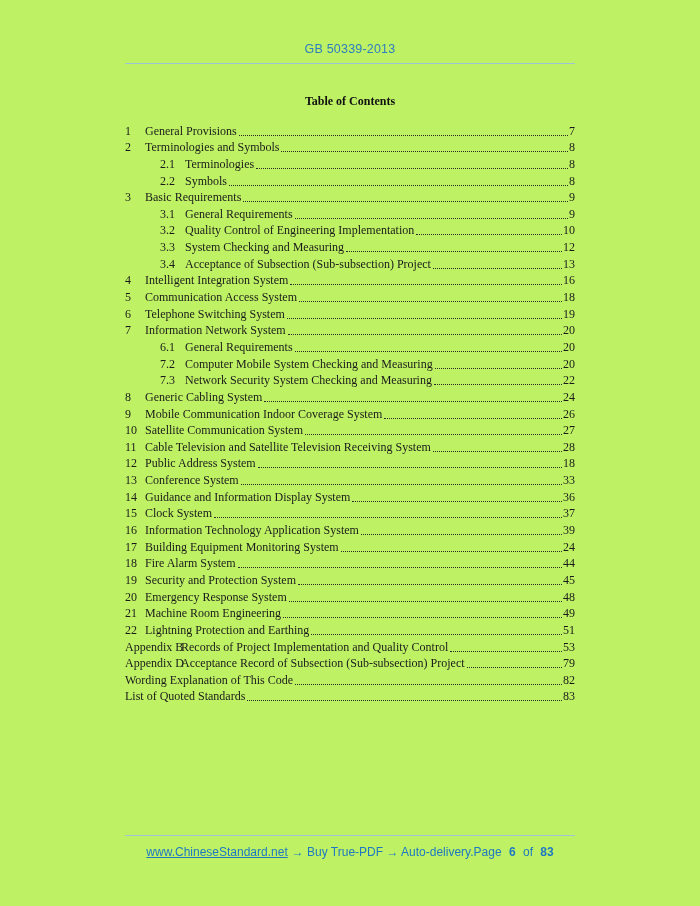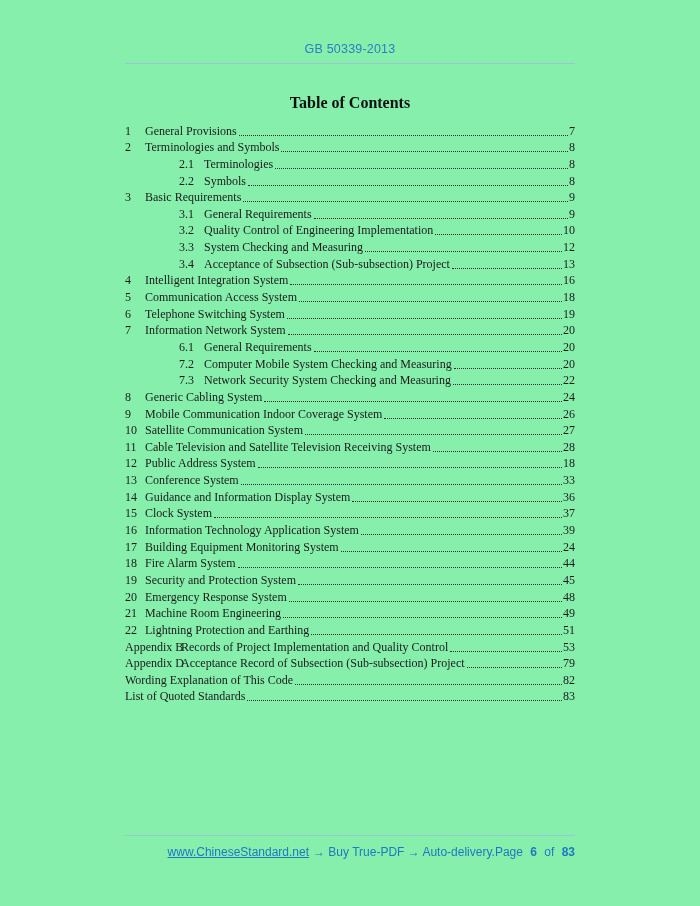--- a/index.html
+++ b/index.html
@@ -3,72 +3,72 @@
 <meta charset="utf-8">
 <style>
   html,body{margin:0;padding:0;}
   body{
     width:700px;height:906px;
     background:#ffffff;
     font-family:"Liberation Serif", serif;
     position:relative;
     overflow:hidden;
   }
-  .page{position:absolute;inset:0;background:#86efac;}
+  .page{position:absolute;inset:0;background:#bef264;}
 
   
   .header-code{
     position:absolute;top:42px;left:125px;width:450px;
     text-align:center;
     font-family:"Liberation Sans", sans-serif;
     font-size:12.5px;letter-spacing:.2px;
     color:#2E7EC0;
   }
   .header-rule{
     position:absolute;top:63px;left:125px;width:450px;height:1px;
     background:#9CC3D6;
   }
 
   
   .doc-title{
     position:absolute;top:94px;left:125px;width:450px;
     text-align:center;
-    font-size:16px;font-weight:bold;color:#111;
+    font-size:12px;font-weight:bold;color:#111;
   }
 
   
   #toc-list{
     position:absolute;top:122px;left:125px;width:450px;
   }
   .toc-row{
     display:flex;align-items:flex-end;
     height:16.65px;
     font-size:12px;color:#1a1a1a;
   }
   .toc-num{flex:none;white-space:nowrap;}
   .lv-1 .toc-num{width:20px;}
   .lv-2{padding-left:35px;}
-  .lv-2 .toc-num{width:25px;margin-left:19px;}
+  .lv-2 .toc-num{width:25px;}
   .lv-appendix .toc-num{width:56px;}
   .toc-label{flex:none;white-space:nowrap;}
   .toc-leader{
     flex:1;min-width:8px;
     border-bottom:1.6px dotted #2b2b2b;
     margin:0 1px 3px 2px;
   }
   .toc-page{flex:none;white-space:nowrap;}
 
   
   .footer-rule{
     position:absolute;top:835px;left:125px;width:450px;height:1px;
     background:#9CC3D6;
   }
   .footer-bar{
     position:absolute;top:845px;left:125px;width:450px;
-    display:flex;justify-content:flex-end;align-items:baseline;
+    display:flex;justify-content:center;align-items:baseline;
     font-family:"Liberation Sans", sans-serif;
     font-size:12px;color:#1E78C2;
   }
   .footer-left a{color:#1E78C2;text-decoration:underline;cursor:pointer;}
   .footer-left .seg{margin-left:4px;}
   .footer-right span{margin-left:4px;}
   .footer-right .strong{font-weight:bold;}
 </style>
 </head>
 <body>

